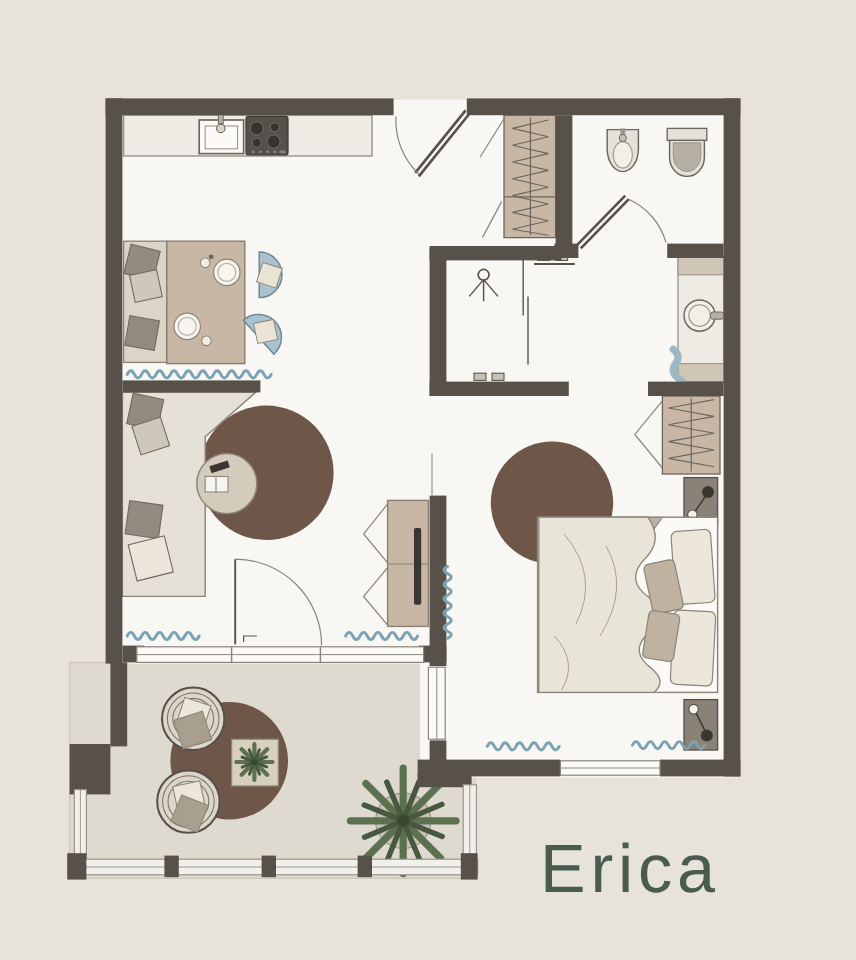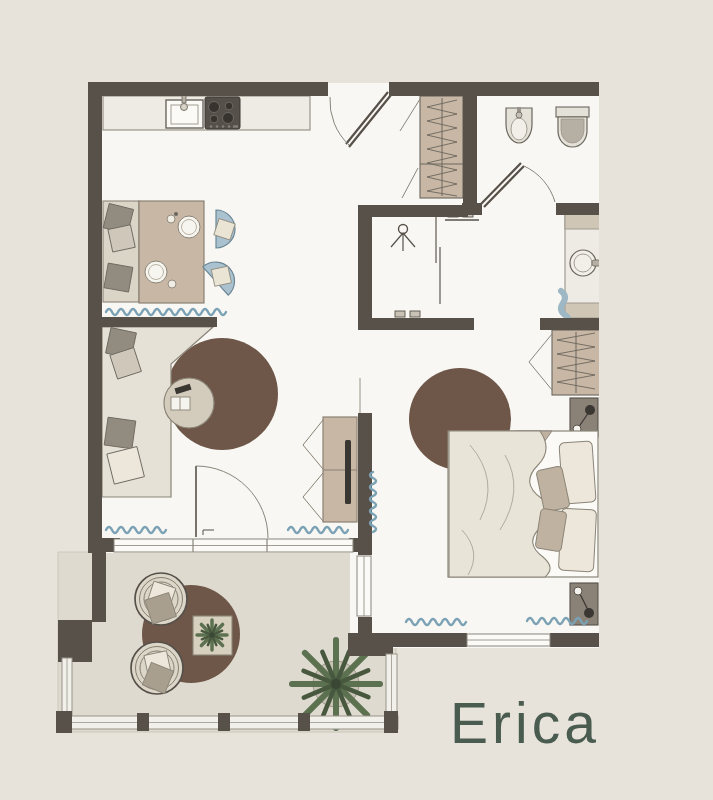--- a/index.html
+++ b/index.html
@@ -1,16 +1,16 @@
 <!DOCTYPE html>
 <html><head>
 <meta charset="utf-8">
 <style>
   html,body{margin:0;padding:0;background:#e7e3da;}
-  .stage{position:relative;width:599px;height:800px;overflow:hidden;background:#e7e3da;}
+  .stage{position:relative;width:713px;height:800px;overflow:hidden;background:#e7e3da;}
   svg{position:absolute;left:0;top:0;display:block;}
   .plan-title{font-family:"Liberation Sans","DejaVu Sans",sans-serif;font-size:57px;letter-spacing:4px;font-weight:400;}
 </style>
 </head>
 <body>
 
 <div class="stage">
 <svg width="713" height="800" viewBox="0 0 713 800">
 
   <rect x="0" y="0" width="713" height="800" fill="#e7e3da"></rect>

